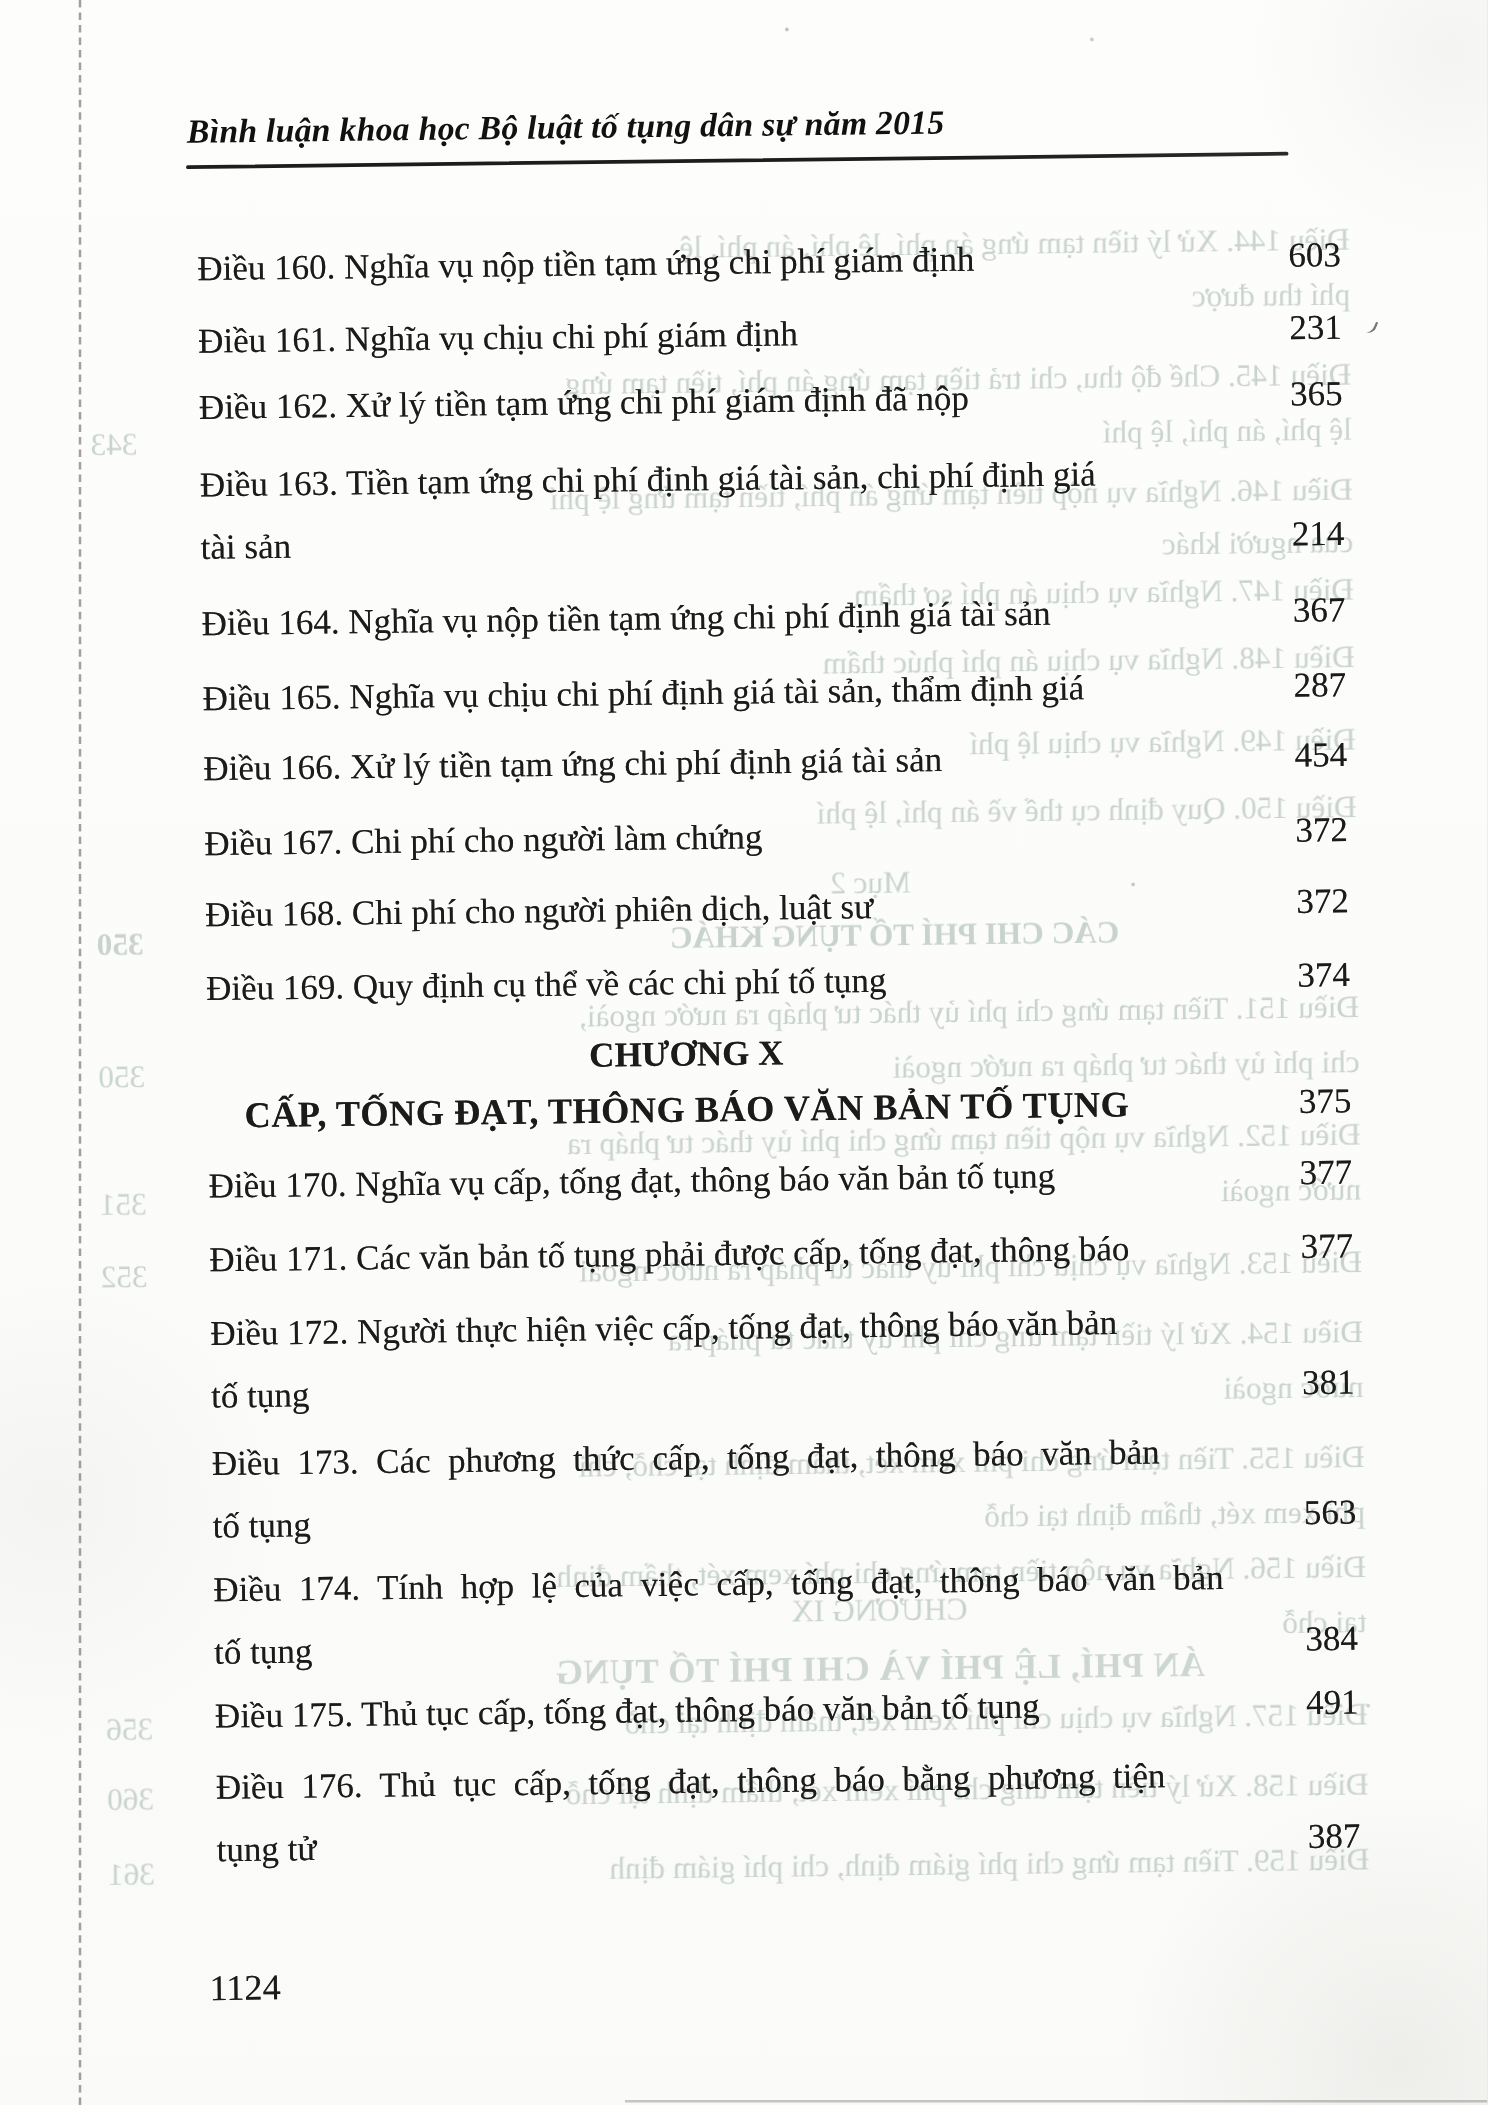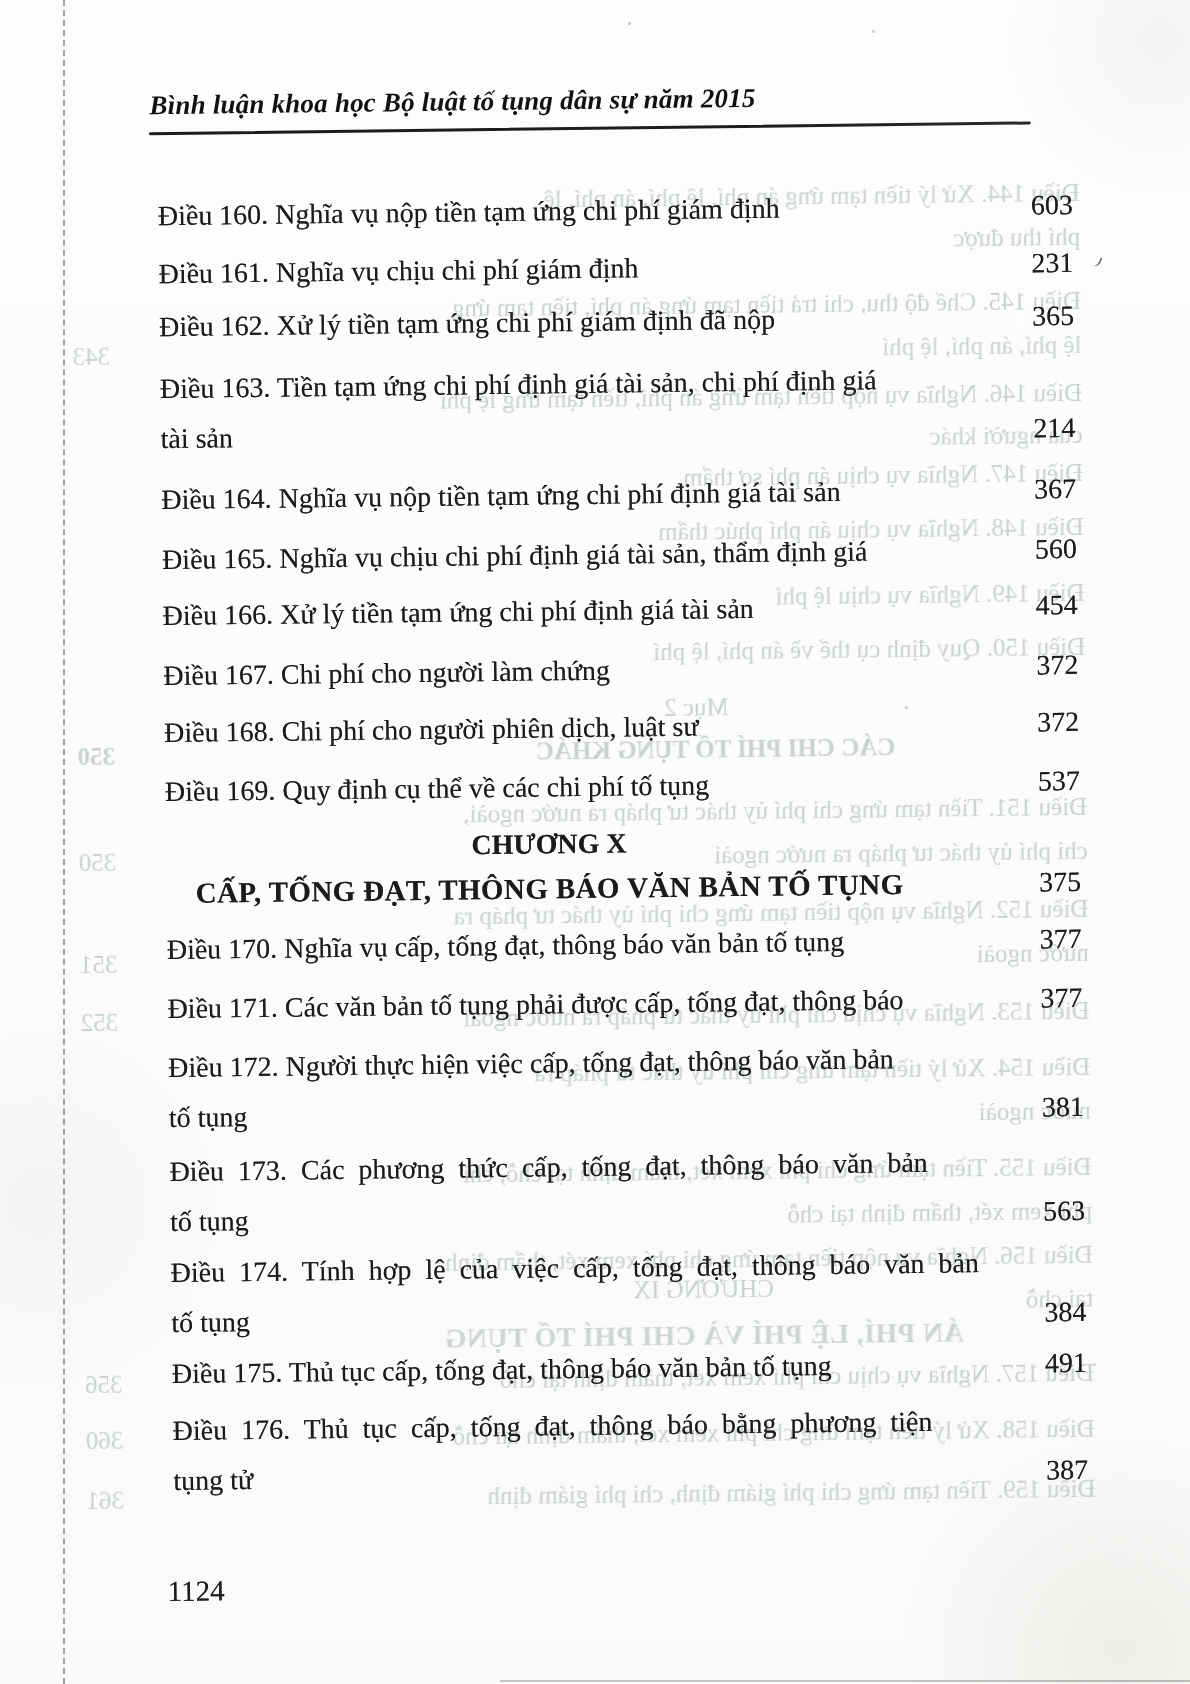--- a/index.html
+++ b/index.html
@@ -191,37 +191,37 @@
           <div class="toc-row" style="top: 360px;">
             <div class="entry-text"><span>Điều 163. Tiền tạm ứng chi phí định giá tài sản, chi phí định giá</span><br><span>tài sản</span></div>
             <div class="entry-num">214</div>
           </div>
           <div class="toc-row" style="top: 471px;">
             <div class="entry-text"><span>Điều 164. Nghĩa vụ nộp tiền tạm ứng chi phí định giá tài sản</span></div>
             <div class="entry-num">367</div>
           </div>
           <div class="toc-row" style="top: 531px;">
             <div class="entry-text"><span>Điều 165. Nghĩa vụ chịu chi phí định giá tài sản, thẩm định giá</span></div>
-            <div class="entry-num">560</div>
+            <div class="entry-num">287</div>
           </div>
           <div class="toc-row" style="top: 587px;">
             <div class="entry-text"><span>Điều 166. Xử lý tiền tạm ứng chi phí định giá tài sản</span></div>
             <div class="entry-num">454</div>
           </div>
           <div class="toc-row" style="top: 647px;">
             <div class="entry-text"><span>Điều 167. Chi phí cho người làm chứng</span></div>
             <div class="entry-num">372</div>
           </div>
           <div class="toc-row" style="top: 704px;">
             <div class="entry-text"><span>Điều 168. Chi phí cho người phiên dịch, luật sư</span></div>
             <div class="entry-num">372</div>
           </div>
           <div class="toc-row" style="top: 763px;">
             <div class="entry-text"><span>Điều 169. Quy định cụ thể về các chi phí tố tụng</span></div>
-            <div class="entry-num">537</div>
+            <div class="entry-num">374</div>
           </div>
           <div class="toc-row chapter" style="top: 820px;">
             <div class="entry-text"><span>CHƯƠNG X</span></div>
             <div class="entry-num"></div>
           </div>
           <div class="toc-row chapter-title" style="top: 864px;">
             <div class="entry-text"><span>CẤP, TỐNG ĐẠT, THÔNG BÁO VĂN BẢN TỐ TỤNG</span></div>
             <div class="entry-num">375</div>
           </div>
           <div class="toc-row" style="top: 921px;">

